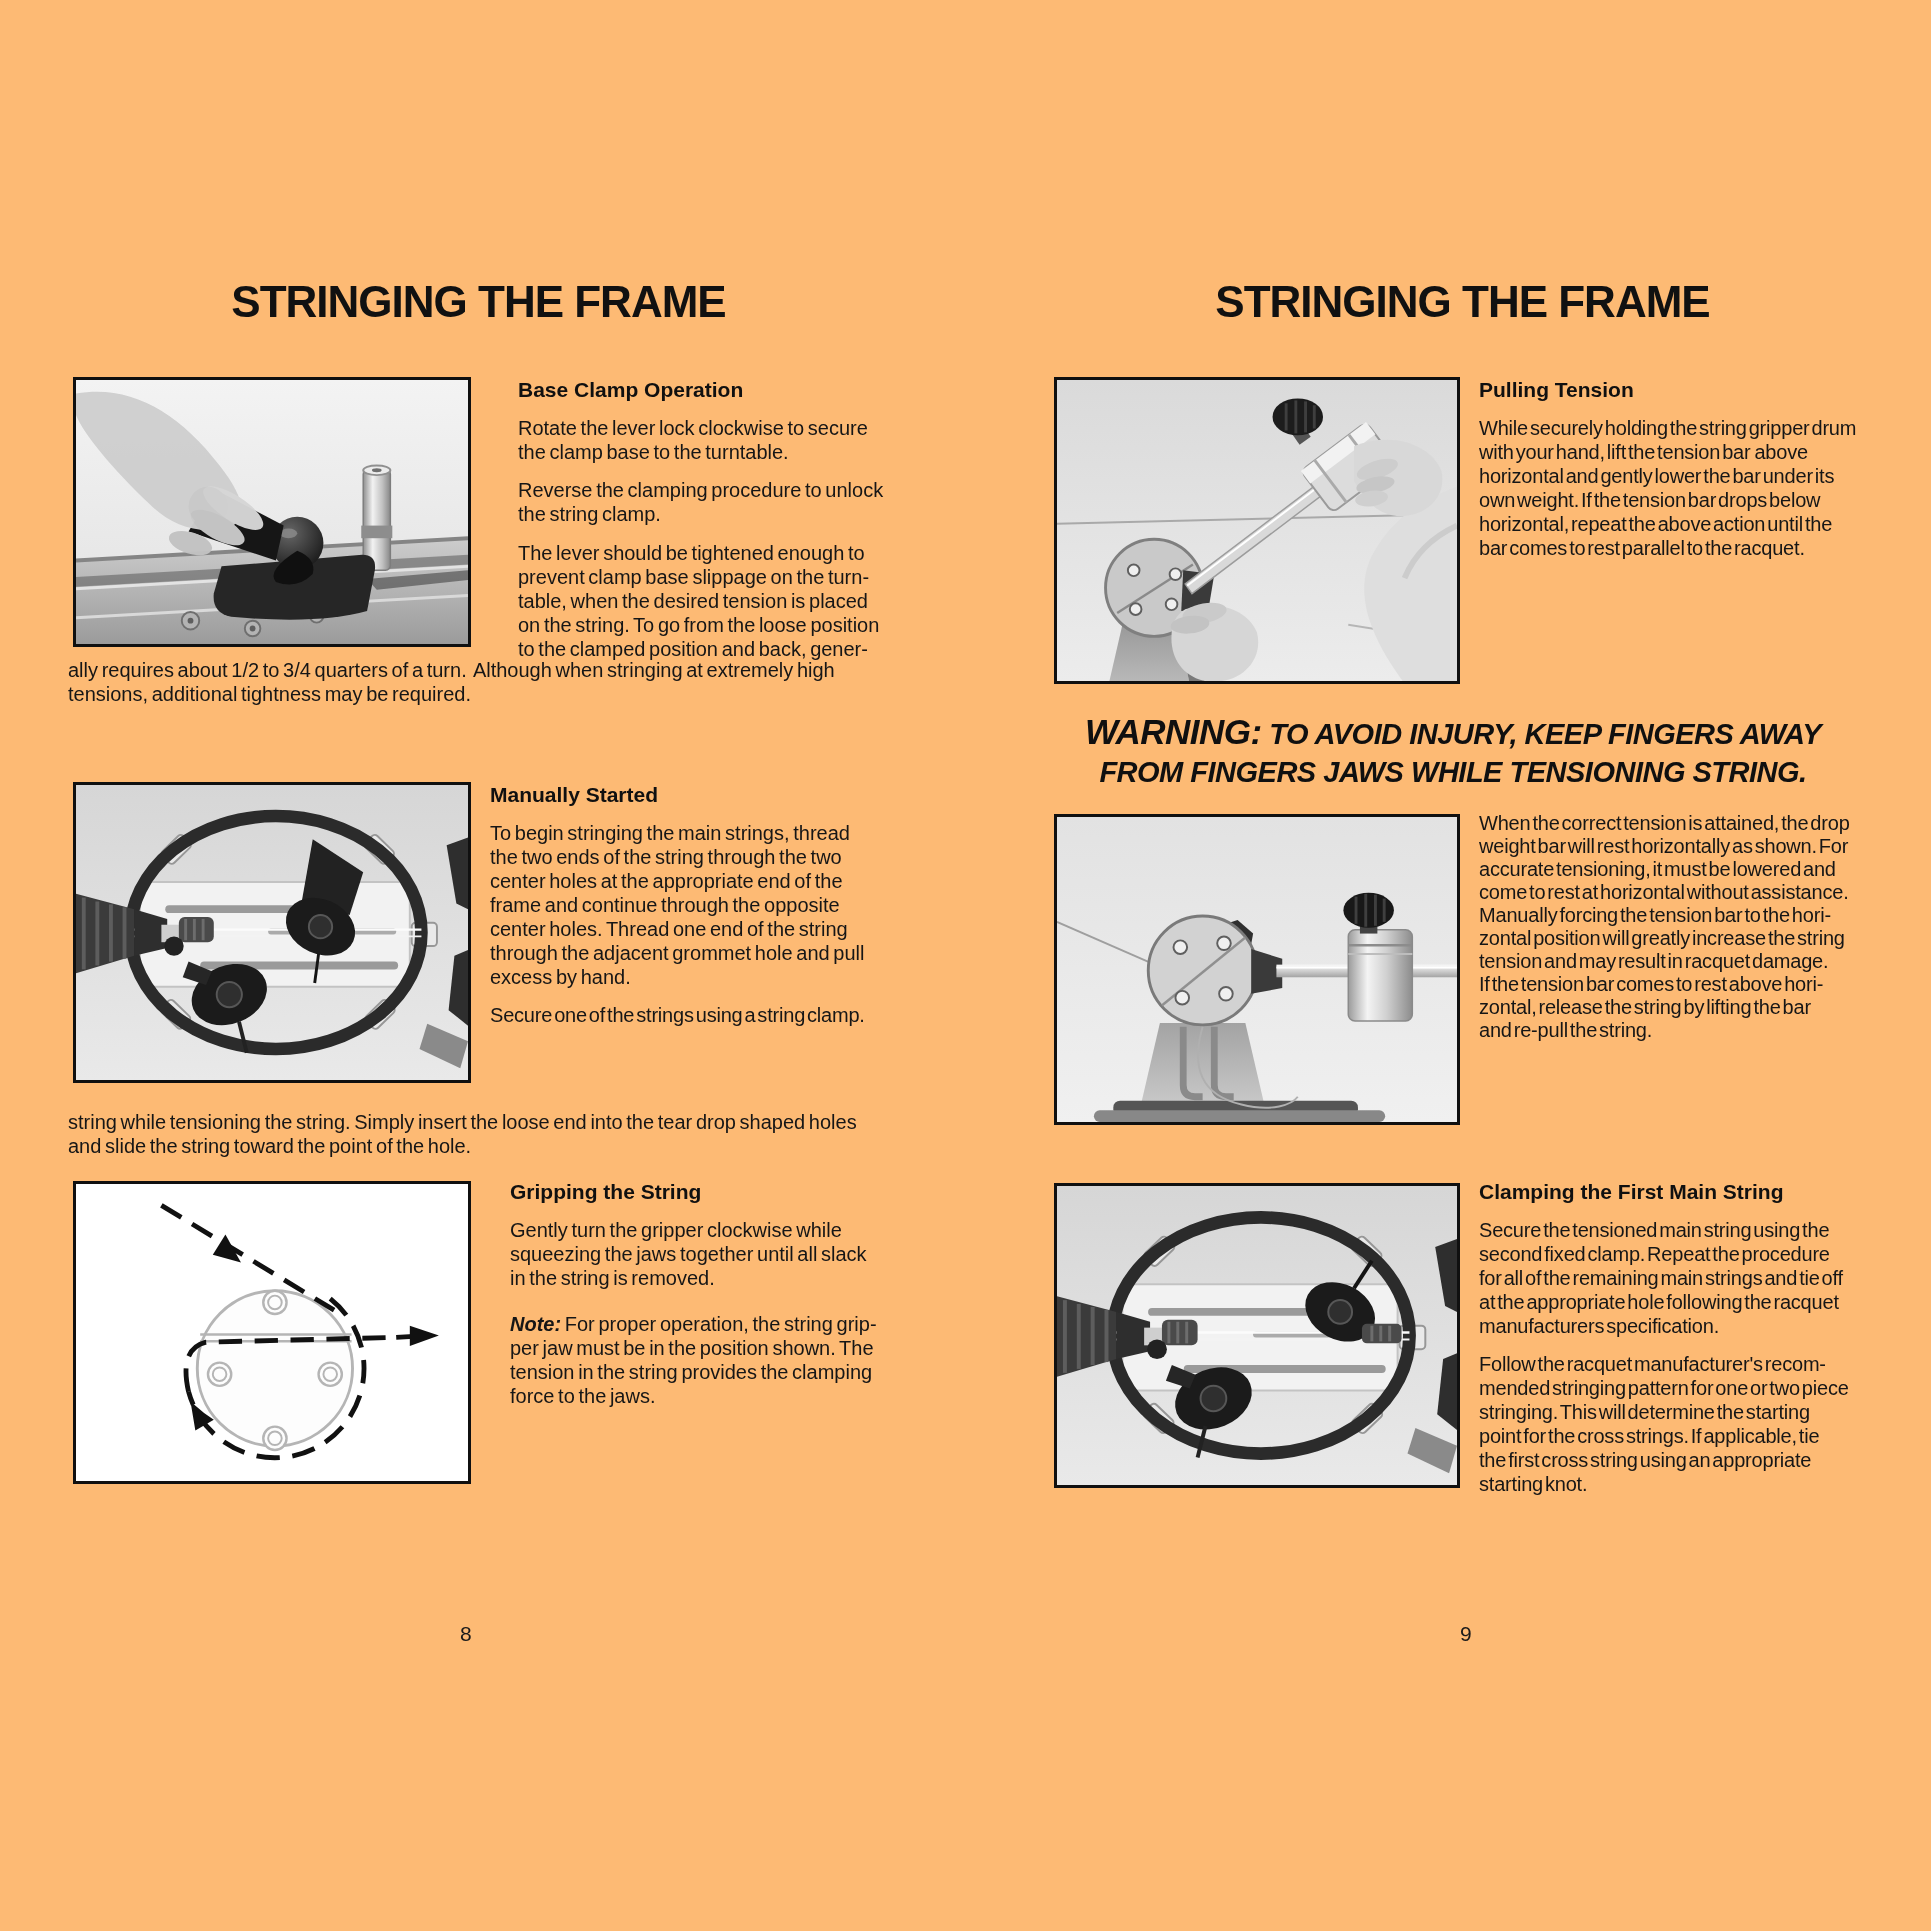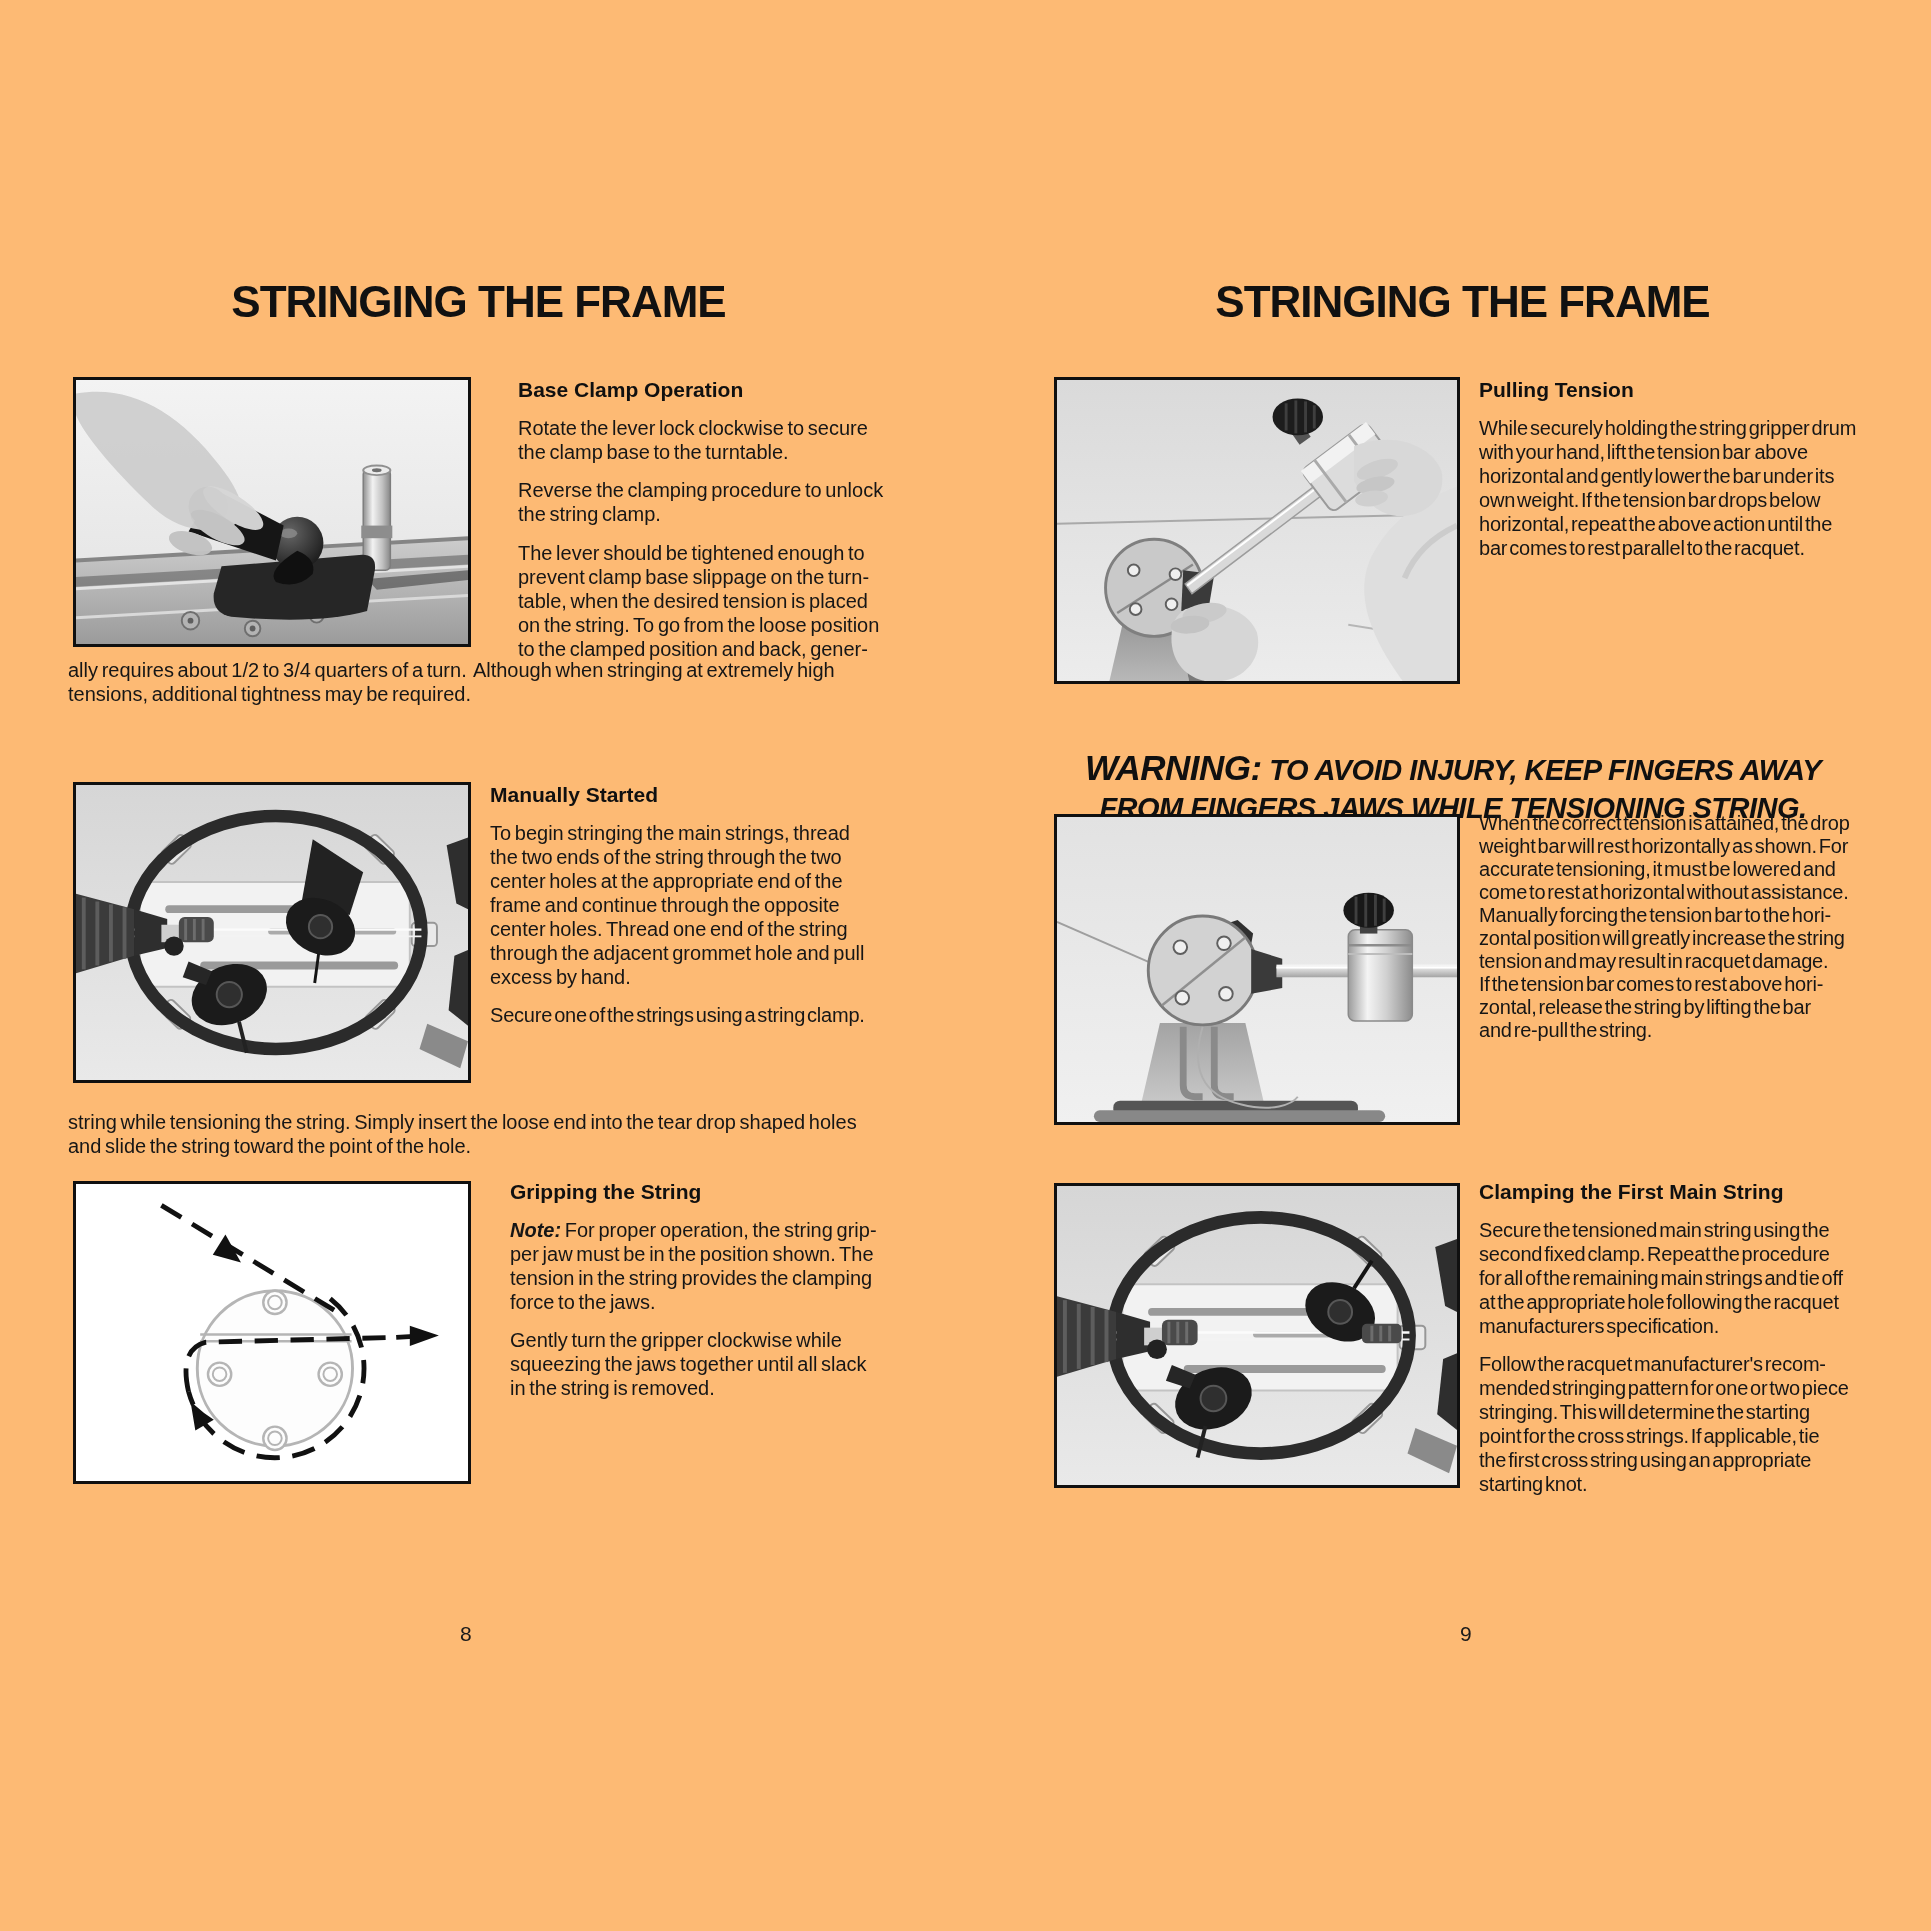--- a/index.html
+++ b/index.html
@@ -11,21 +11,21 @@
   .figure{position:absolute;border:3.9px solid #101010;background:#fff;box-sizing:border-box;}
   .figure svg{display:block;width:100%;height:100%;}
   .sec{position:absolute;}
   .sec h3{margin:0 0 13.5px 0;font-size:21px;line-height:25px;font-weight:bold;color:#101010;}
   .para{margin:0 0 14.5px 0;font-size:20px;line-height:24px;white-space:pre;
         word-spacing:-1.9px;color:#161616;}
   .tight{word-spacing:-3.4px;letter-spacing:-0.2px;}
   .cont{position:absolute;font-size:20px;line-height:24px;white-space:pre;
         word-spacing:-1.9px;color:#161616;}
   .note-label{font-weight:bold;font-style:italic;}
-  .warning{position:absolute;left:999px;top:748px;width:908px;text-align:center;
+  .warning{position:absolute;left:999px;top:712px;width:908px;text-align:center;
            font-weight:bold;font-style:italic;color:#101010;letter-spacing:-0.5px;}
   .warning .w1{font-size:29px;line-height:39px;white-space:nowrap;}
   .warning .w1 .wlabel{font-size:35px;}
   .warning .w2{font-size:29px;line-height:37px;white-space:nowrap;}
   .page-num{position:absolute;font-size:21px;color:#1a1a1a;}
 </style>
 </head>
 <body>
 
 <div class="sheet">
@@ -212,27 +212,27 @@
           <line x1="330" y1="158" x2="348" y2="157" stroke-dasharray="none"></line>
         </g>
         <polygon points="170,81 141,73 154,52" fill="#111"></polygon>
         <polygon points="118,224 123,254 142,243 132,236" fill="#111"></polygon>
         <polygon points="374,156 344,146 344,167" fill="#111"></polygon>
       </svg>
     </div>
 
     <div class="sec" style="left:510px;top:1179px;width:386px;">
       <h3>Gripping the String</h3>
+      <p class="para" style="margin-bottom:22px;">Gently turn the gripper clockwise while
+squeezing the jaws together until all slack
+in the string is removed.</p>
       <p class="para"><span class="note-label">Note:</span><span> For proper operation, the string grip-
 per jaw must be in the position shown. The
 tension in the string provides the clamping
 force to the jaws.</span></p>
-      <p class="para" style="margin-bottom:22px;">Gently turn the gripper clockwise while
-squeezing the jaws together until all slack
-in the string is removed.</p>
     </div>
 
     <div class="page-num" style="left:460px;top:1622px;">8</div>
   </div>
 
   <div>
     <div class="page-title" style="left:1081px;">STRINGING THE FRAME</div>
 
     <div class="figure" style="left:1054px;top:377px;width:406px;height:307px;" title="Hands lifting the tension bar with string gripper drum above horizontal">
       <svg viewBox="0 0 412 310" preserveAspectRatio="none">

